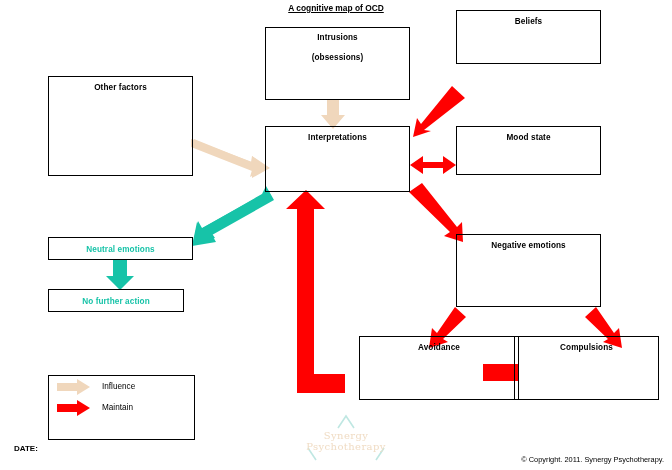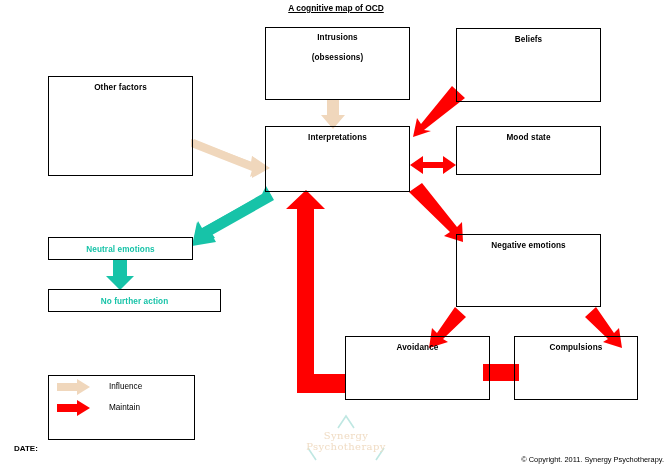--- a/index.html
+++ b/index.html
@@ -27,21 +27,21 @@
   }
   #title span{text-decoration:underline;}
   .legend{
     position:absolute;left:48px;top:375px;width:147px;height:65px;
     border:1.4px solid #000;box-sizing:border-box;z-index:4;background:#fff;
   }
   .legend-row{
     display:flex;align-items:center;height:21px;padding-left:8px;
   }
   .legend-row .swatch{width:34px;height:16px;flex:0 0 34px;}
-  .legend-row .ltext{font-size:8.2px;margin-left:18px;white-space:nowrap;}
+  .legend-row .ltext{font-size:8.2px;margin-left:11px;white-space:nowrap;}
   #date-label{
     position:absolute;left:14px;top:444px;font-size:8px;font-weight:bold;z-index:4;
   }
   #copyright{
     position:absolute;right:8px;top:455px;font-size:7.4px;z-index:4;white-space:nowrap;
   }
   .watermark{
     position:absolute;left:286px;top:404px;width:120px;height:62px;z-index:0;
     pointer-events:none;
   }
@@ -120,49 +120,49 @@
 
   <div class="node" style="left:48px;top:76px;width:145px;height:100px;">
     <span class="lbl">Other factors</span>
   </div>
 
   <div class="node" style="left:265px;top:27px;width:145px;height:73px;">
     <span class="lbl two">Intrusions</span>
     <span class="lbl two" style="padding-top:0;margin-top:9px;">(obsessions)</span>
   </div>
 
-  <div class="node" style="left:456px;top:28px;width:145px;height:74px;">
+  <div class="node" style="left:456px;top:10px;width:145px;height:54px;">
     <span class="lbl">Beliefs</span>
   </div>
 
   <div class="node" style="left:265px;top:126px;width:145px;height:66px;">
     <span class="lbl">Interpretations</span>
   </div>
 
   <div class="node" style="left:456px;top:126px;width:145px;height:49px;">
     <span class="lbl">Mood state</span>
   </div>
 
   <div class="node teal" style="left:48px;top:237px;width:145px;height:23px;">
     <span class="lbl" style="padding-top:6px;">Neutral emotions</span>
   </div>
 
-  <div class="node teal" style="left:48px;top:289px;width:173px;height:23px;">
+  <div class="node teal" style="left:48px;top:289px;width:136px;height:23px;">
     <span class="lbl" style="padding-top:6px;">No further action</span>
   </div>
 
   <div class="node" style="left:456px;top:234px;width:145px;height:73px;">
     <span class="lbl">Negative emotions</span>
   </div>
 
-  <div class="node" style="left:345px;top:336px;width:145px;height:64px;">
+  <div class="node" style="left:359px;top:336px;width:160px;height:64px;">
     <span class="lbl">Avoidance</span>
   </div>
 
-  <div class="node" style="left:514px;top:336px;width:124px;height:64px;">
+  <div class="node" style="left:514px;top:336px;width:145px;height:64px;">
     <span class="lbl">Compulsions</span>
   </div>
 
   <div class="legend">
     <div class="legend-row">
       <span class="swatch">
         <svg width="34" height="16" viewBox="0 0 34 16">
           <path d="M0,4 L20,4 L20,0 L33,8 L20,16 L20,12 L0,12 Z" fill="#F0D7BC"></path>
         </svg>
       </span>

